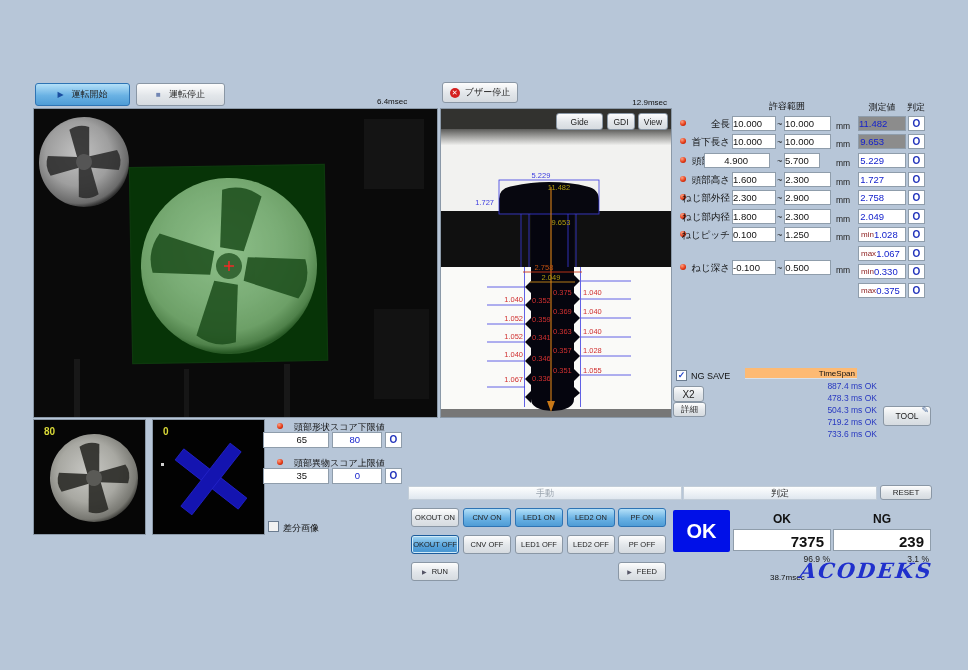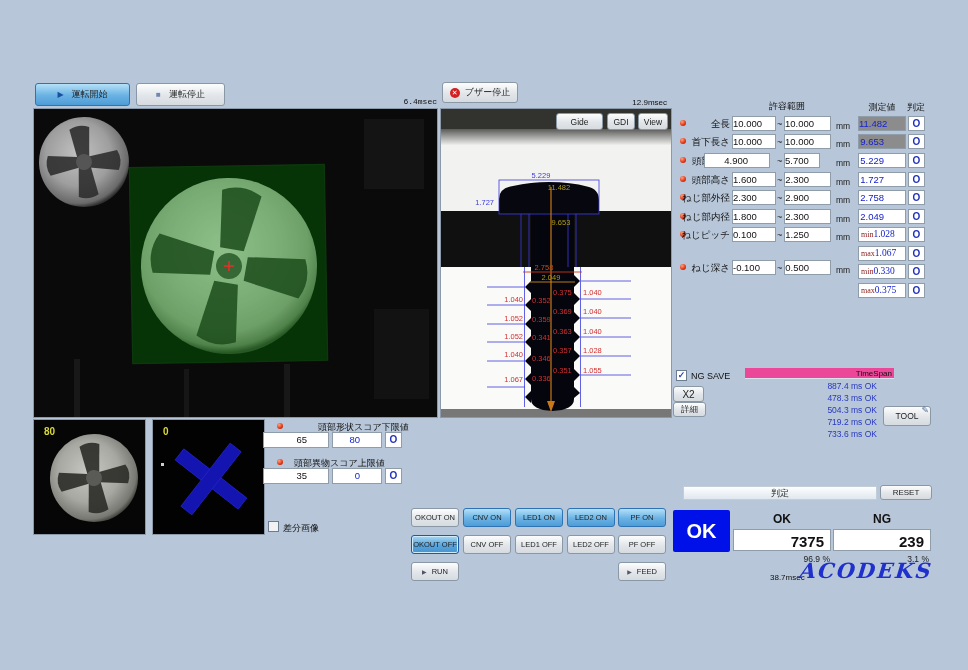--- a/index.html
+++ b/index.html
@@ -13,21 +13,21 @@
   .btn.blue{background:linear-gradient(#b4e0f8,#6ab2e4 55%,#4e9cd6);border-color:#2e74b4;}
   .btn.blue-sel{background:linear-gradient(#a6d8f4,#58a4dc 55%,#4694d0);border-color:#1c5c9c;
        box-shadow:inset 0 0 0 1px #cfeaf8;}
   
   .img-panel{position:absolute;background:#050505;border:1px solid #8b99a8;box-sizing:border-box;}
   
   .tbox,.mbox,.sbox{position:absolute;box-sizing:border-box;height:15px;background:#fff;
        border:1px solid #8f9dab;font-size:9.5px;line-height:13px;text-align:right;padding-right:21px;}
   .mbox{color:#1522cc;}
   .mbox.gray{background:#8c8c8c;}
-  .mbox.minmax{display:flex;justify-content:space-between;padding-left:2px;font-family:Liberation Serif, serif;}
+  .mbox.minmax{display:flex;justify-content:space-between;padding-left:2px;}
   .mm-pre{color:#8a1a1a;font-size:8px;line-height:14px;}
   .obox{position:absolute;box-sizing:border-box;width:17px;height:15px;background:#fff;border:1px solid #8f9dab;
        text-align:center;font-size:10px;font-weight:bold;color:#2233bb;line-height:13px;}
   .bullet{position:absolute;width:6px;height:6px;border-radius:50%;
        background:radial-gradient(circle at 35% 30%,#ffa080,#e23410 60%,#8c1400);}
   .rl{position:absolute;left:638px;width:92px;text-align:right;font-size:9.5px;color:#111;}
   .tilde{position:absolute;font-size:9px;color:#222;}
   .unit{position:absolute;font-size:8.5px;color:#222;}
   .hdr{position:absolute;font-size:9px;color:#111;}
   .small-txt{position:absolute;font-size:8px;color:#111;}
@@ -51,21 +51,21 @@
 <div id="app">
 
   <div class="btn blue" style="left:35px;top:83px;width:95px;height:23px;">
     <span style="color:#1a4ea0;font-size:8px;margin-right:8px;">▶</span>
     <span>運転開始</span>
   </div>
   <div class="btn" style="left:136px;top:83px;width:89px;height:23px;">
     <span style="color:#7286b4;font-size:8px;margin-right:8px;">■</span>
     <span>運転停止</span>
   </div>
-  <div class="small-txt" style="left:377px;top:97px;width:60px;text-align:right;font-family:Liberation Mono, monospace;">6.4msec</div>
+  <div class="small-txt" style="left:377px;top:97px;width:60px;text-align:left;">6.4msec</div>
 
   <div class="btn" style="left:442px;top:82px;width:76px;height:21px;">
     <span style="width:10px;height:10px;border-radius:50%;background:#d42020;color:#fff;
           font-size:7px;line-height:10px;text-align:center;margin-right:5px;">✕</span>
     <span>ブザー停止</span>
   </div>
   <div class="small-txt" style="left:607px;top:98px;width:60px;text-align:right;">12.9msec</div>
 
   <div class="img-panel" style="left:33px;top:108px;width:405px;height:310px;">
     <svg width="403" height="308" viewBox="0 0 403 308">
@@ -322,21 +322,21 @@
 
   <div class="chk" style="left:676px;top:370px;">✓</div>
   <div class="hdr" style="left:691px;top:371px;">NG SAVE</div>
   <div class="btn" style="left:673px;top:386px;width:31px;height:16px;font-size:10px;">
     <span>X2</span>
     </div>
   <div class="btn" style="left:673px;top:402px;width:33px;height:15px;font-size:8.5px;">
     <span>詳細</span>
     </div>
 
-  <div class="abs" style="left:745px;top:368px;width:149px;height:11px;background:#ec4899;border-bottom:1px solid #d8e2ec;
+  <div class="abs" style="left:745px;top:368px;width:112px;height:11px;background:#fdba74;border-bottom:1px solid #d8e2ec;
               font-size:8px;text-align:right;line-height:11px;padding-right:2px;box-sizing:border-box;">
     <span>TimeSpan</span></div>
   <div class="times" style="left:745px;top:380px;width:132px;">
     <div>887.4 ms OK</div>
     <div>478.3 ms OK</div>
     <div>504.3 ms OK</div>
     <div>719.2 ms OK</div>
     <div>733.6 ms OK</div>
   </div>
   <div class="btn" style="left:883px;top:406px;width:48px;height:20px;font-size:8.5px;">
@@ -374,34 +374,37 @@
       <g transform="rotate(38 58 59)" fill="#1414b0" stroke="#2222cc" stroke-width="0.8">
         <rect x="18" y="52" width="80" height="14"></rect>
         <rect x="51" y="19" width="14" height="80"></rect>
       </g>
       <rect x="8" y="43" width="3" height="3" fill="#cfcfcf"></rect>
     </svg>
     <div class="yellow-tag">0</div>
   </div>
 
   <div class="bullet" style="left:277px;top:423px;"></div>
-  <div class="hdr" style="left:294px;top:421px;margin-left:24px;">頭部形状スコア下限値</div>
+  <div class="hdr" style="left:294px;top:421px;">頭部形状スコア下限値</div>
   <div class="sbox" style="left:263px;top:432px;width:66px;height:16px;line-height:14px;">65</div>
   <div class="sbox" style="left:332px;top:432px;width:50px;height:16px;line-height:14px;color:#1522cc;">80</div>
   <div class="obox" style="left:385px;top:432px;height:16px;line-height:14px;">O</div>
 
   <div class="bullet" style="left:277px;top:459px;"></div>
   <div class="hdr" style="left:294px;top:457px;">頭部異物スコア上限値</div>
   <div class="sbox" style="left:263px;top:468px;width:66px;height:16px;line-height:14px;">35</div>
   <div class="sbox" style="left:332px;top:468px;width:50px;height:16px;line-height:14px;color:#1522cc;">0</div>
   <div class="obox" style="left:385px;top:468px;height:16px;line-height:14px;">O</div>
 
   <div class="chk" style="left:268px;top:521px;background:#f2f2f2;"></div>
   <div class="hdr" style="left:283px;top:522px;">差分画像</div>
 
+  <div class="bar" style="left:408px;top:486px;width:274px;color:#9aa4ae;">
+    <span>手動</span>
+    </div>
   <div class="bar" style="left:683px;top:486px;width:194px;color:#222;">
     <span>判定</span>
     </div>
   <div class="btn" style="left:880px;top:485px;width:52px;height:15px;font-size:8px;">
     <span>RESET</span>
     </div>
 
   <div class="btn ctl" style="left:411px;top:508px;">
       <span>OKOUT ON</span>
     </div>

